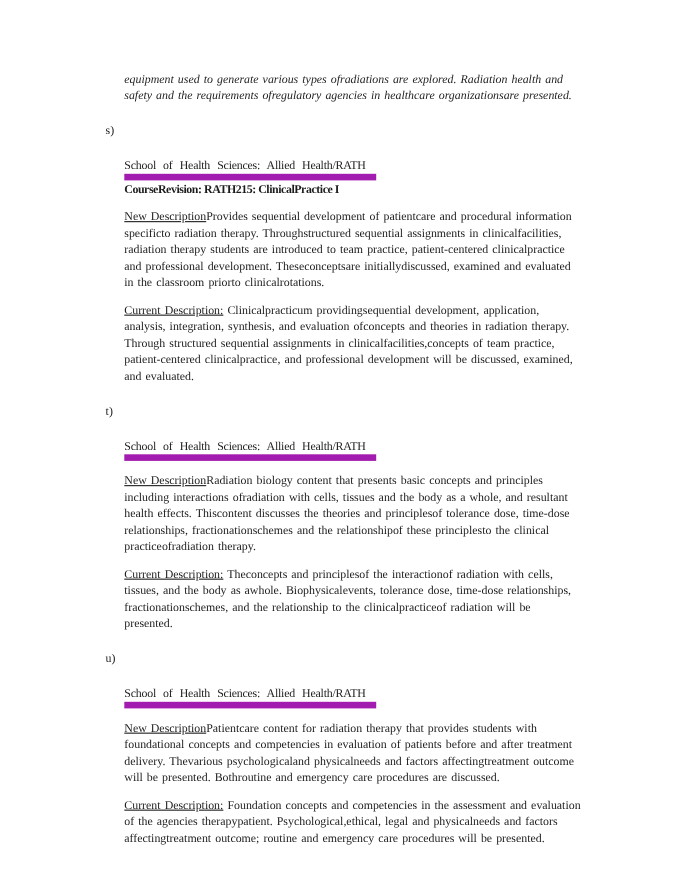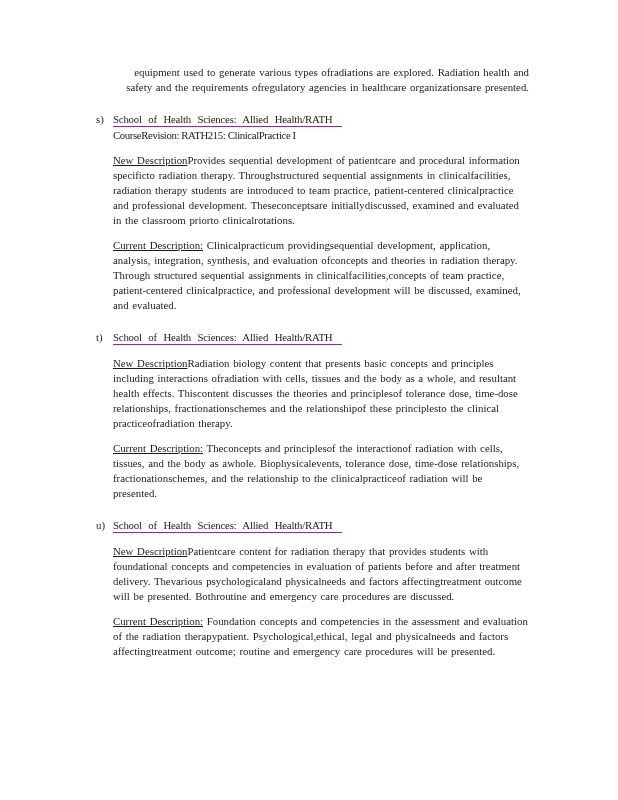--- a/index.html
+++ b/index.html
@@ -18,43 +18,45 @@
     overflow: hidden;
   }
   .page {
     position: absolute;
     left: 113px;
     top: 65px;
     width: 416px;
   }
   .intro-para {
     margin: 0;
-    text-align: right;
+    text-align: left;
     word-spacing: 1px;
+    font-style: italic;
   }
   .section {
     position: relative;
     margin-top: 17px;
   }
   .marker {
     position: absolute;
     left: -17px;
     top: 0;
   }
   .heading-school {
     display: inline-block;
-    border-bottom: 1px solid #a21caf;
+    border-bottom: 6px solid #a21caf;
     padding-right: 10px;
     word-spacing: 4px;
     letter-spacing: -0.2px;
     line-height: 14px;
     margin-bottom: 1px;
+    margin-top: 32px;
   }
   .heading-course {
-    font-weight: normal;
+    font-weight: bold;
     letter-spacing: -0.4px;
     line-height: 15px;
   }
   .para {
     margin: 10px 0 0 0;
     word-spacing: 1px;
   }
   .u-label {
     text-decoration: underline;
     font-family: Liberation Serif, serif;
@@ -79,16 +81,16 @@
     <span class="marker">t)</span>
     <div class="heading-school">School of Health Sciences: Allied Health/RATH</div>
     <p class="para"><span class="u-label">New Description</span><span>Radiation biology content that presents basic concepts and principles including interactions ofradiation with cells, tissues and the body as a whole, and resultant health effects. Thiscontent discusses the theories and principlesof tolerance dose, time-dose relationships, fractionationschemes and the relationshipof these principlesto the clinical practiceofradiation therapy.</span></p>
     <p class="para"><span class="u-label">Current Description:</span> <span>Theconcepts and principlesof the interactionof radiation with cells, tissues, and the body as awhole. Biophysicalevents, tolerance dose, time-dose relationships, fractionationschemes, and the relationship to the clinicalpracticeof radiation will be presented.</span></p>
   </div>
 
   <div class="section">
     <span class="marker">u)</span>
     <div class="heading-school">School of Health Sciences: Allied Health/RATH</div>
     <p class="para"><span class="u-label">New Description</span><span>Patientcare content for radiation therapy that provides students with foundational concepts and competencies in evaluation of patients before and after treatment delivery. Thevarious psychologicaland physicalneeds and factors affectingtreatment outcome will be presented. Bothroutine and emergency care procedures are discussed.</span></p>
-    <p class="para"><span class="u-label">Current Description:</span> <span>Foundation concepts and competencies in the assessment and evaluation of the radiation therapypatient. Psychological,ethical, legal and physicalneeds and factors affectingtreatment outcome; routine and emergency care procedures will be presented.</span></p>
+    <p class="para"><span class="u-label">Current Description:</span> <span>Foundation concepts and competencies in the assessment and evaluation of the agencies therapypatient. Psychological,ethical, legal and physicalneeds and factors affectingtreatment outcome; routine and emergency care procedures will be presented.</span></p>
   </div>
 
 </div>
 
 </body></html>

